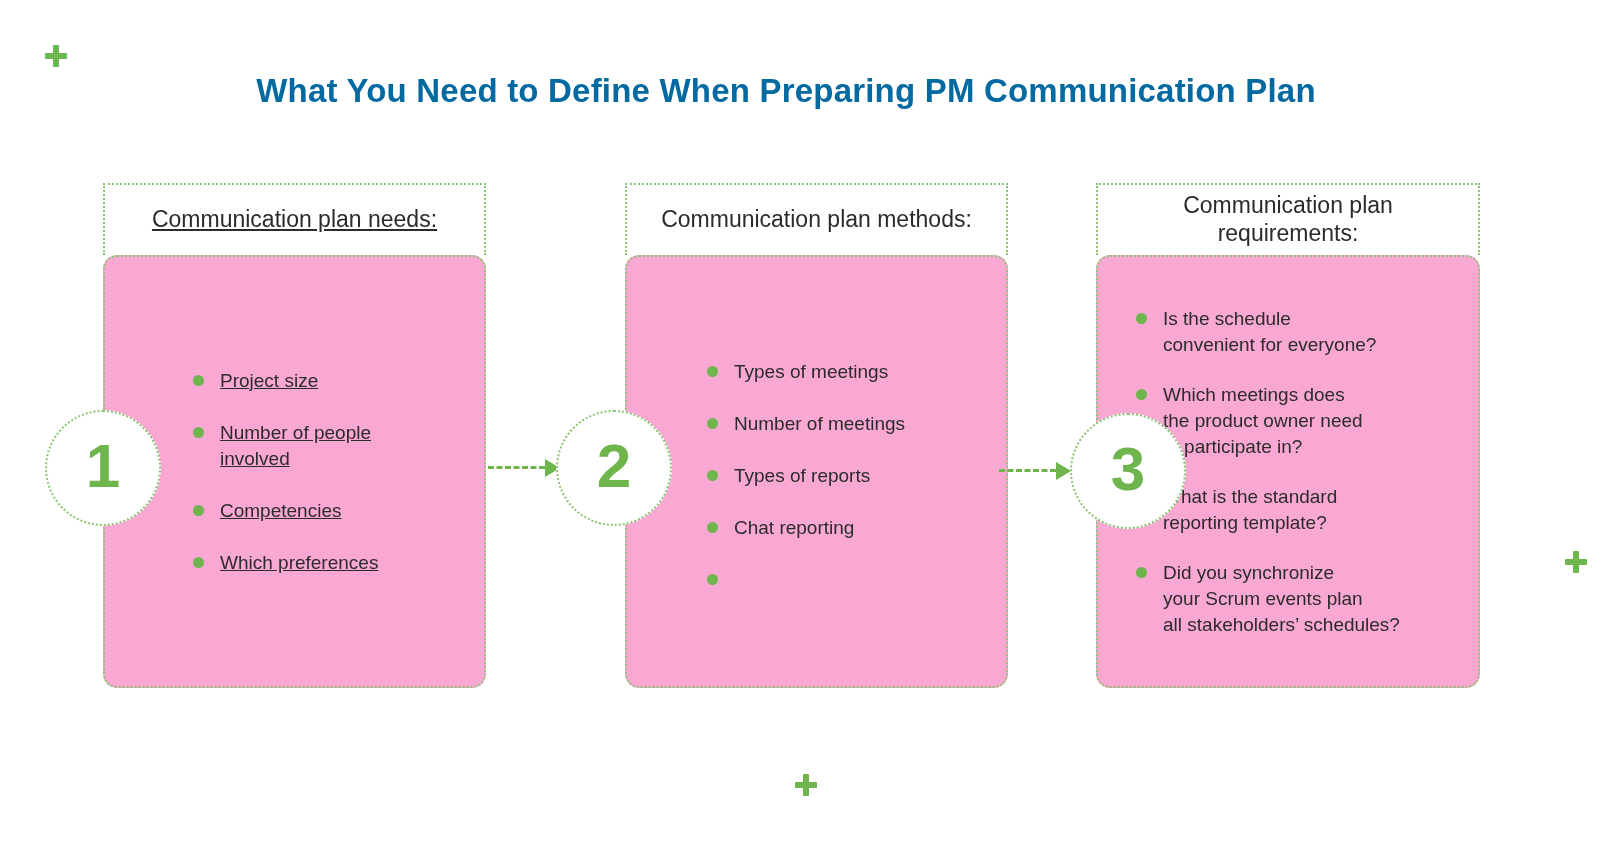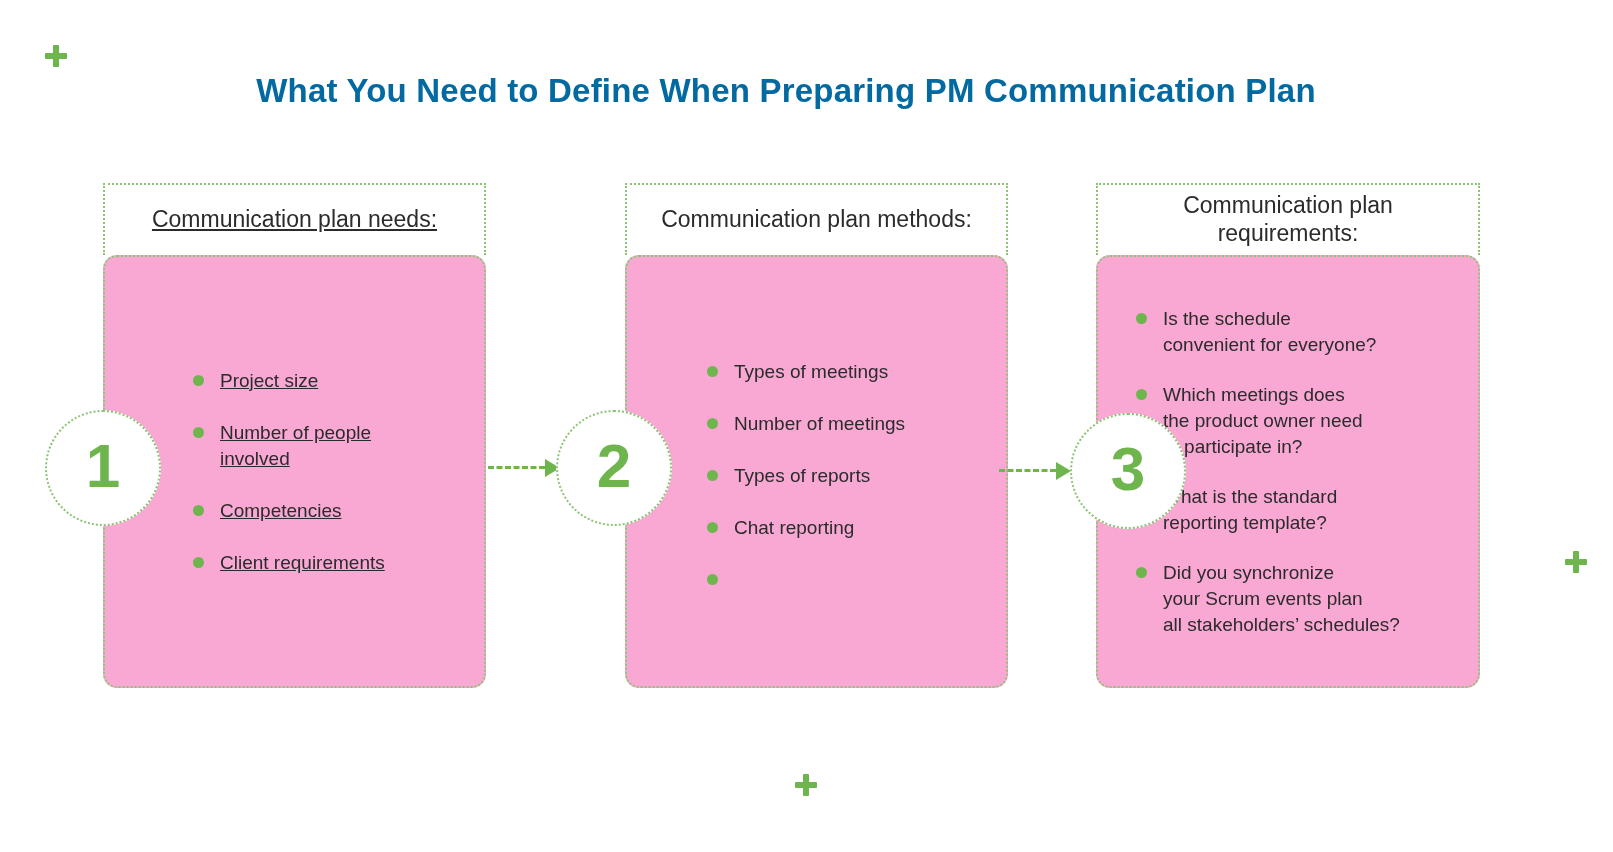--- a/index.html
+++ b/index.html
@@ -103,21 +103,21 @@
           <span class="dot"></span>
           <span class="item-text">Number of people
 involved</span>
         </li>
       <li>
           <span class="dot"></span>
           <span class="item-text">Competencies</span>
         </li>
       <li>
           <span class="dot"></span>
-          <span class="item-text">Client requirements</span>
+          <span class="item-text">Which preferences</span>
         </li>
     </ul>
   </div>
 </div>
 
 <div class="panel" id="panel2" style="left:625px;">
   <div class="panel-header">Communication plan methods:</div>
   <div class="panel-body">
     <ul>
       <li>

